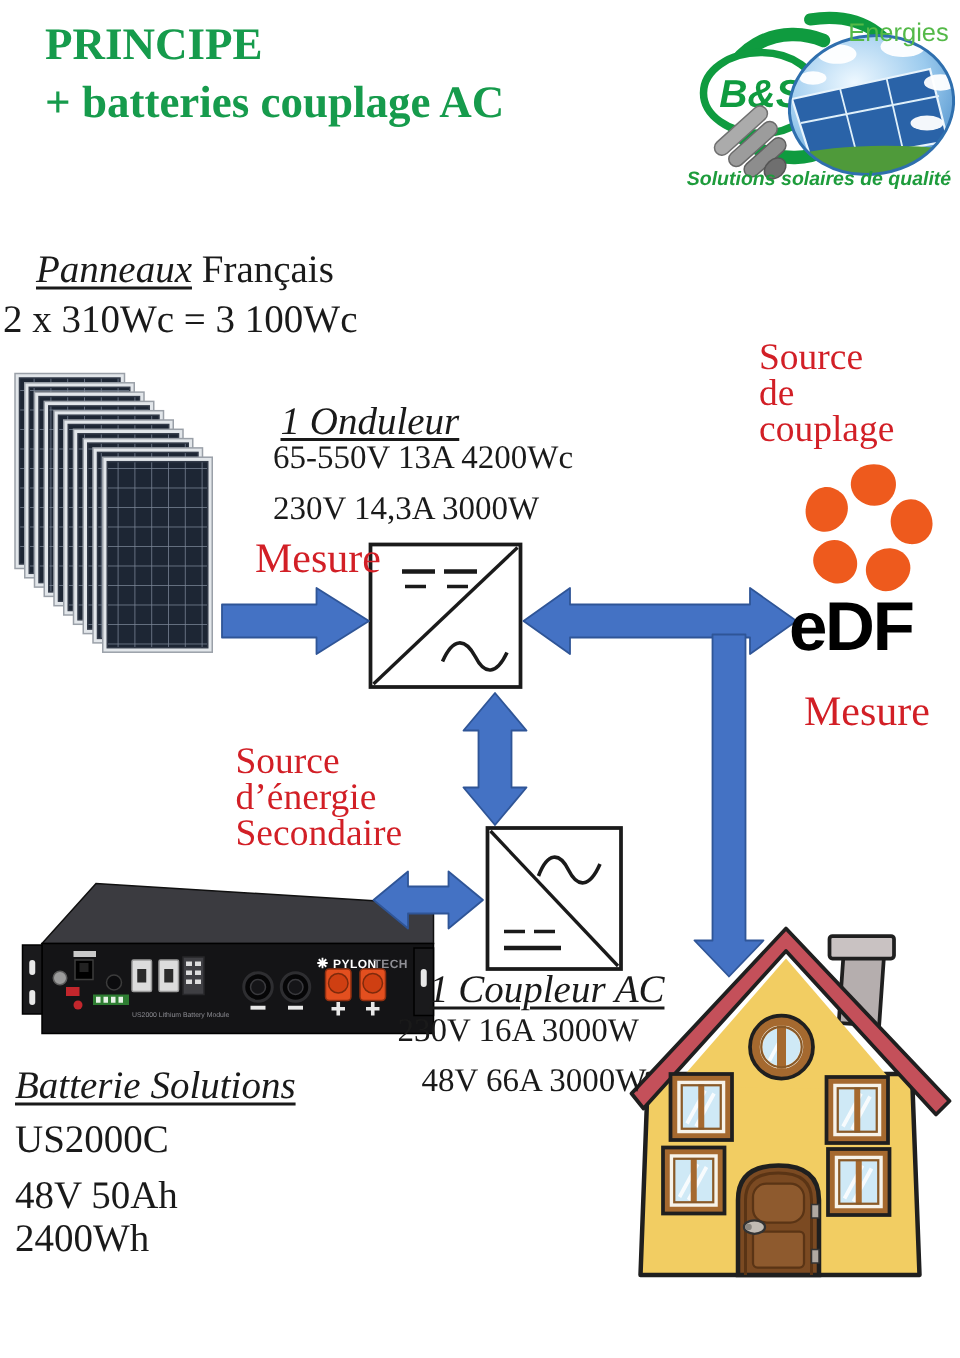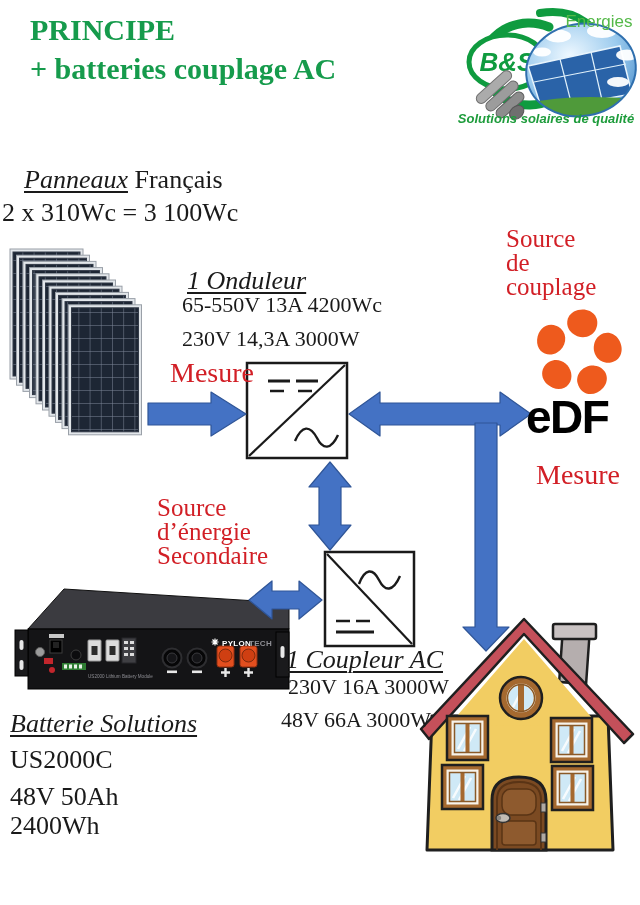--- a/index.html
+++ b/index.html
@@ -259,21 +259,21 @@
 <div class="abs edfword" style="left:526px;top:397px">eDF</div>
 <div class="abs mesure" style="left:508px;top:459px">Mesure</div>
 
 <div class="abs center redblock" style="left:157px;top:496px;width:150px">
   <div>Source</div>
   <div>d’énergie</div>
   <div>Secondaire</div>
 </div>
 
 <div class="abs center blk26" style="left:286px;top:645px;width:190px"><span class="u">1 Coupleur AC</span></div>
-<div class="abs center blk24" style="left:288px;top:674px;width:200px">230V 16A 3000W</div>
+<div class="abs center blk24" style="left:265px;top:674px;width:200px">230V 16A 3000W</div>
 <div class="abs center blk24" style="left:281px;top:707px;width:200px">48V 66A 3000W</div>
 
 <div class="abs center blk26" style="left:10px;top:709px;width:255px"><span class="u">Batterie Solutions</span></div>
 <div class="abs center blk26" style="left:10px;top:745px;width:255px">US2000C</div>
 <div class="abs center blk26" style="left:10px;top:782px;width:255px">48V 50Ah</div>
 <div class="abs center blk26" style="left:10px;top:811px;width:255px">2400Wh</div>
 
 </div>
 
 </body></html>

